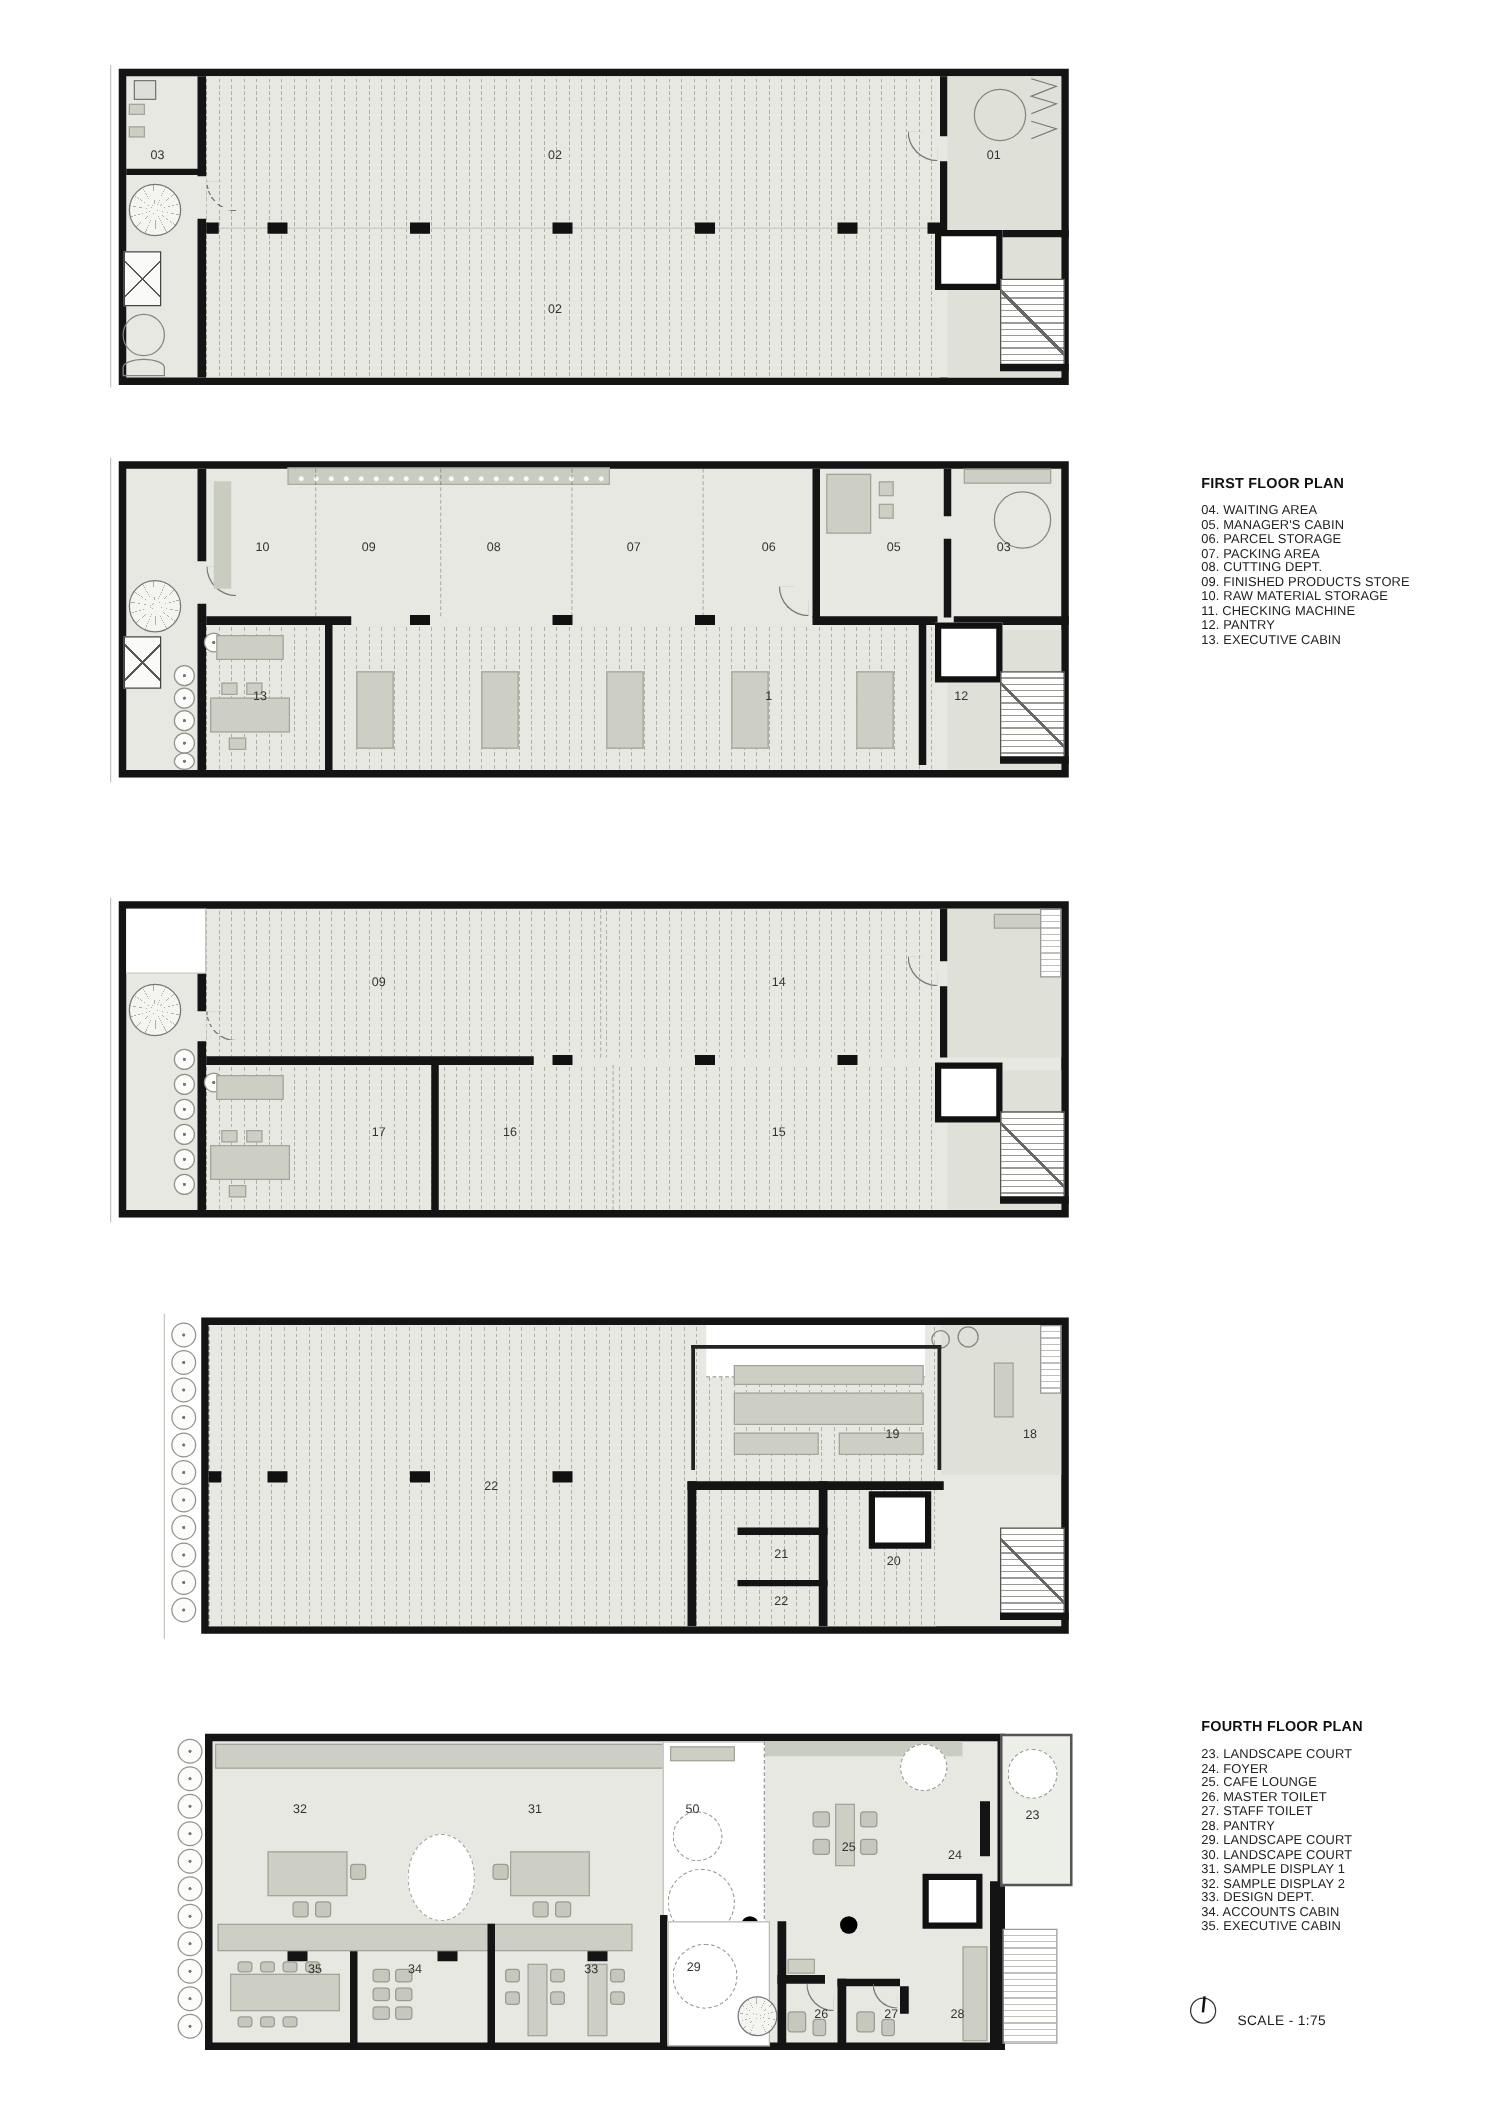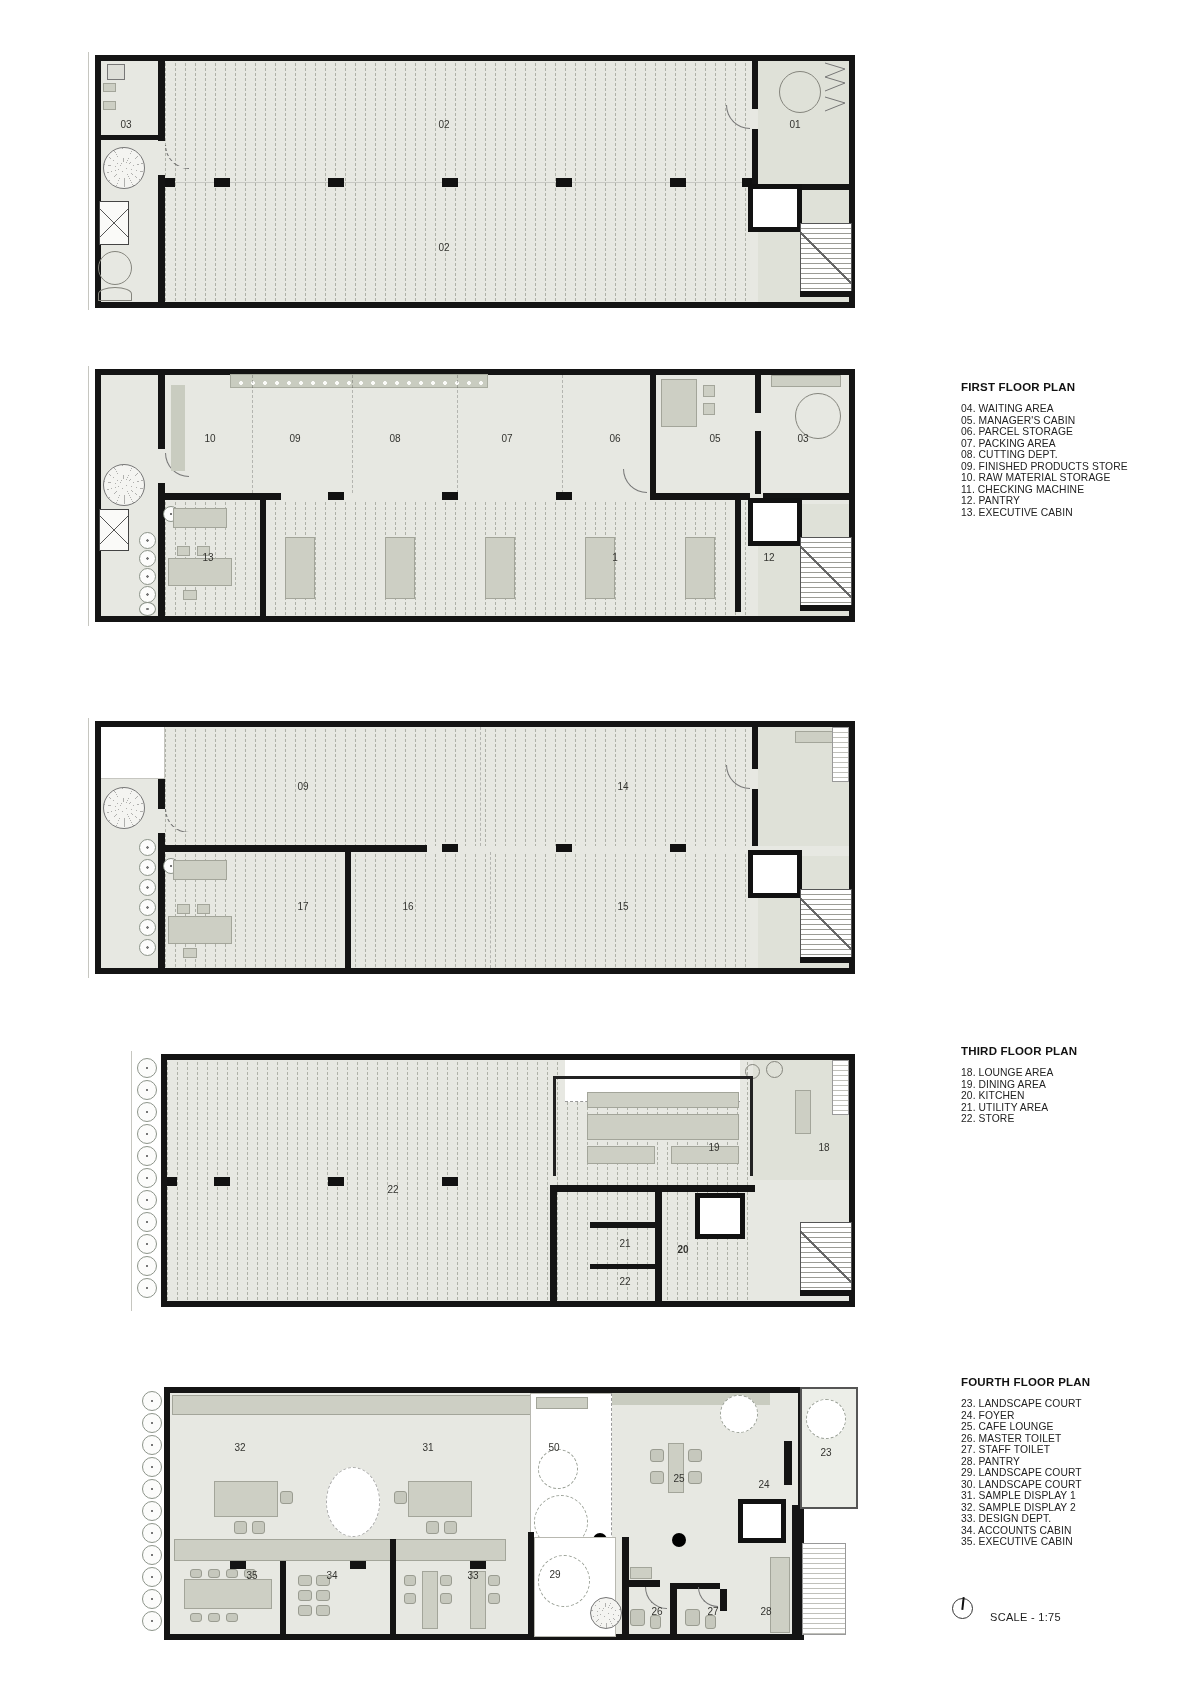--- a/index.html
+++ b/index.html
@@ -274,21 +274,21 @@
     <div class="w" style="left:495px;top:210px;width:72px;height:5px;"></div>
     <div class="elev" style="left:600px;top:139px;width:50px;height:46px;"></div>
     <div class="stairs" style="left:705px;top:168px;width:52px;height:70px;"></div>
     <div class="w" style="left:705px;top:236px;width:55px;height:6px;"></div>
     <div class="hatch" style="left:737px;top:6px;width:17px;height:55px;"></div>
 
     <span class="rl" style="left:298px;top:130px;">22</span>
     <span class="rl" style="left:619px;top:88px;">19</span>
     <span class="rl" style="left:729px;top:88px;">18</span>
     <span class="rl" style="left:530px;top:184px;">21</span>
-    <span class="rl" style="left:588px;top:190px;font-weight:bold;">20</span>
+    <span class="rl" style="left:620px;top:190px;">20</span>
     <span class="rl" style="left:530px;top:222px;">22</span>
   </div>
 
   <div class="plan" style="left:140px;top:1387px;width:720px;height:255px;">
     <div class="tree" style="left:2px;top:4px;width:20px;height:20px;"></div>
     <div class="tree" style="left:2px;top:26px;width:20px;height:20px;"></div>
     <div class="tree" style="left:2px;top:48px;width:20px;height:20px;"></div>
     <div class="tree" style="left:2px;top:70px;width:20px;height:20px;"></div>
     <div class="tree" style="left:2px;top:92px;width:20px;height:20px;"></div>
     <div class="tree" style="left:2px;top:114px;width:20px;height:20px;"></div>
@@ -407,28 +407,20 @@
     <div class="lg-item">07. PACKING AREA</div>
     <div class="lg-item">08. CUTTING DEPT.</div>
     <div class="lg-item">09. FINISHED PRODUCTS STORE</div>
     <div class="lg-item">10. RAW MATERIAL STORAGE</div>
     <div class="lg-item">11. CHECKING MACHINE</div>
     <div class="lg-item">12. PANTRY</div>
     <div class="lg-item">13. EXECUTIVE CABIN</div>
   </div>
 
 
-  <div class="lg" style="top:1045px;">
-    <div class="lg-title">THIRD FLOOR PLAN</div>
-    <div class="lg-item">18. LOUNGE AREA</div>
-    <div class="lg-item">19. DINING AREA</div>
-    <div class="lg-item">20. KITCHEN</div>
-    <div class="lg-item">21. UTILITY AREA</div>
-    <div class="lg-item">22. STORE</div>
-  </div>
 
   <div class="lg" style="top:1376px;">
     <div class="lg-title">FOURTH FLOOR PLAN</div>
     <div class="lg-item">23. LANDSCAPE COURT</div>
     <div class="lg-item">24. FOYER</div>
     <div class="lg-item">25. CAFE LOUNGE</div>
     <div class="lg-item">26. MASTER TOILET</div>
     <div class="lg-item">27. STAFF TOILET</div>
     <div class="lg-item">28. PANTRY</div>
     <div class="lg-item">29. LANDSCAPE COURT</div>

